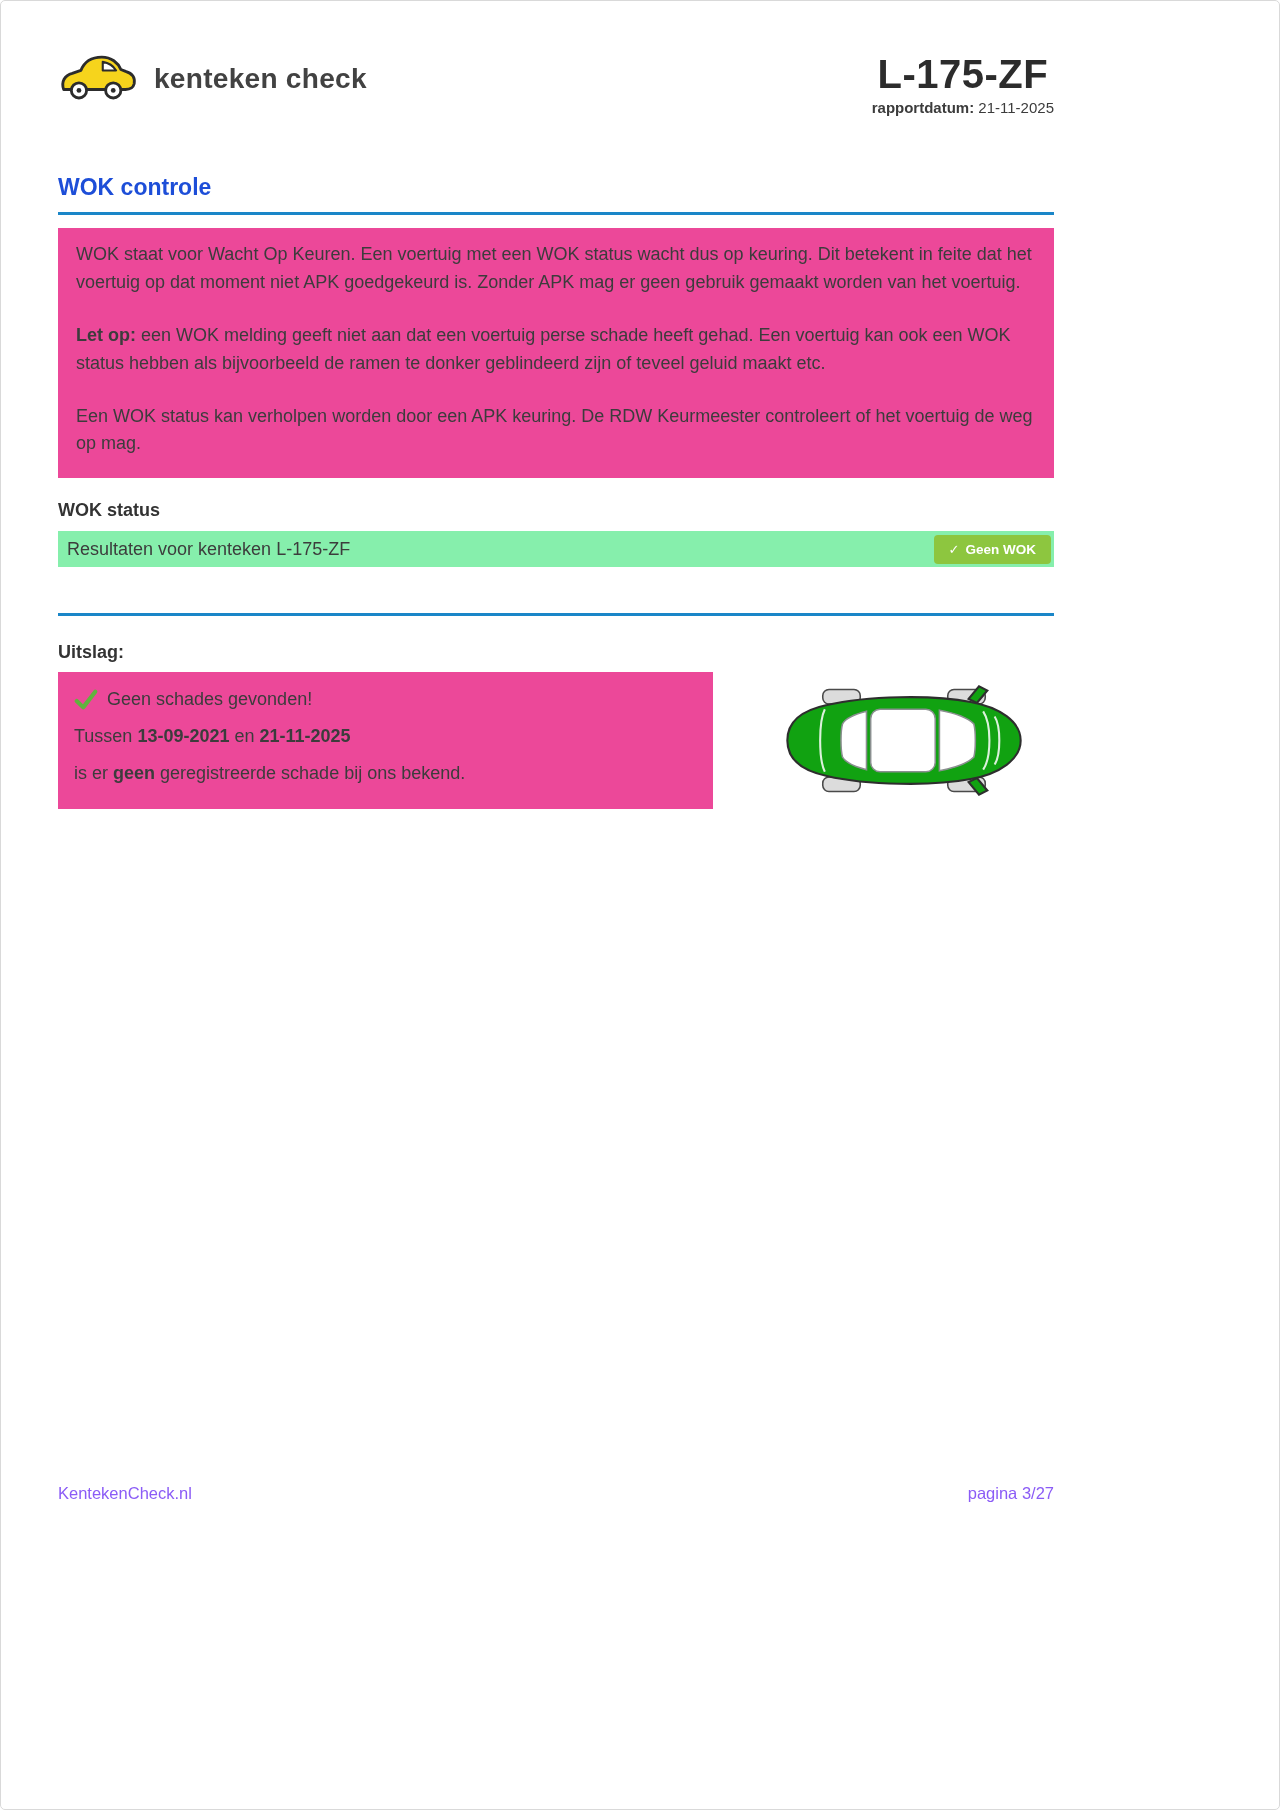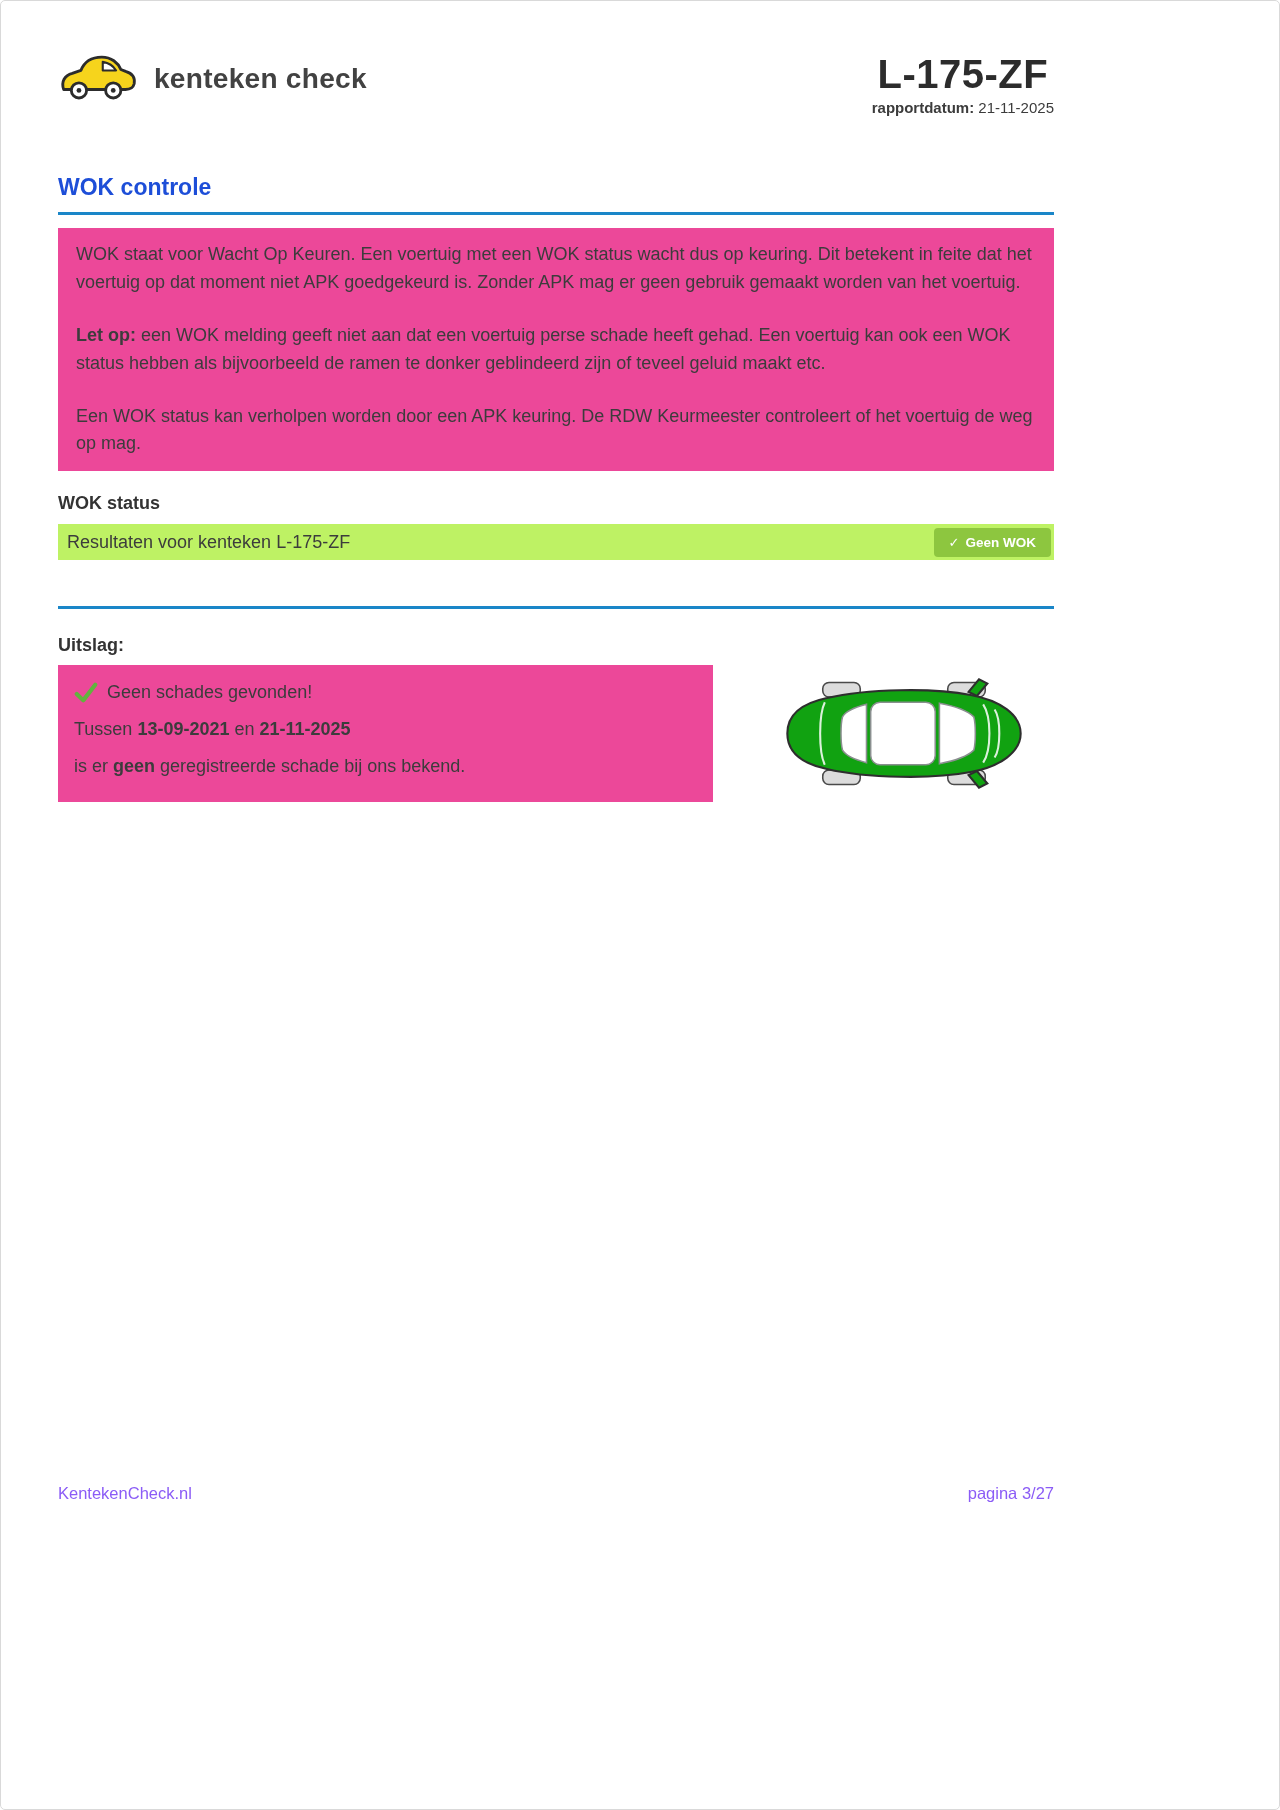--- a/index.html
+++ b/index.html
@@ -78,30 +78,30 @@
 
   .graybox{
     margin-top:13px;
     background:#ec4899;
     padding:13px 18px;
     font-size:18px;
     line-height:1.55;
     color:#3c3c3c;
   }
   .graybox p{margin:0 0 25px 0;}
-  .graybox p:last-child{margin-bottom:0;}
+  .graybox p:last-child{margin-bottom:7px;}
 
   .subhead{
     margin:22px 0 10px 0;
     font-size:18px;
     font-weight:700;
     color:#333;
   }
   .result-row{
-    background:#bef264;
+    background:#86efac;
     display:flex;
     align-items:center;
     justify-content:space-between;
     padding:3px 3px 3px 9px;
     min-height:36px;
     font-size:18px;
   }
   .badge{
     display:inline-flex;
     align-items:center;

